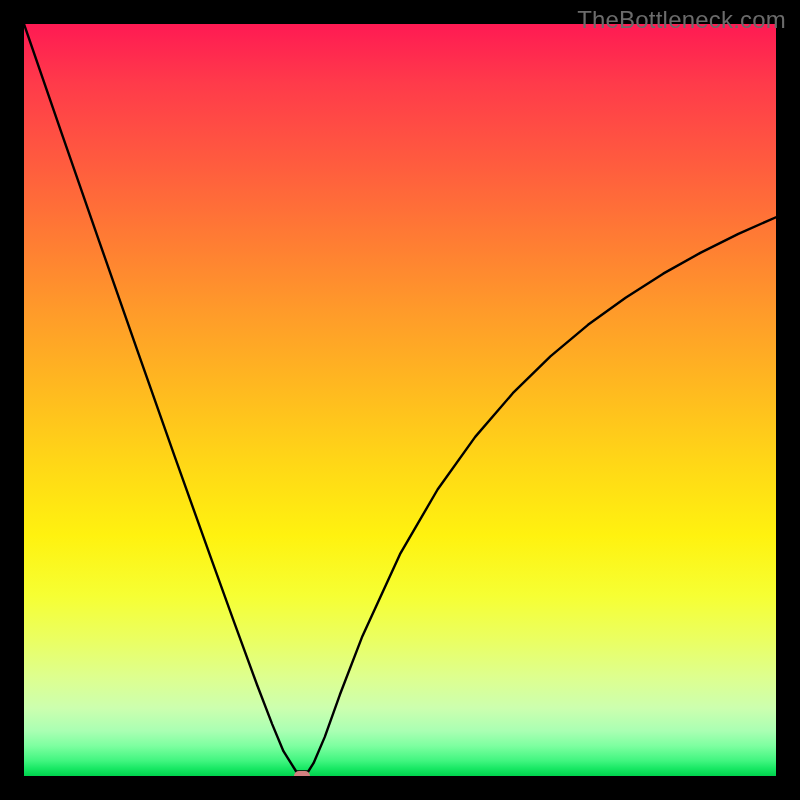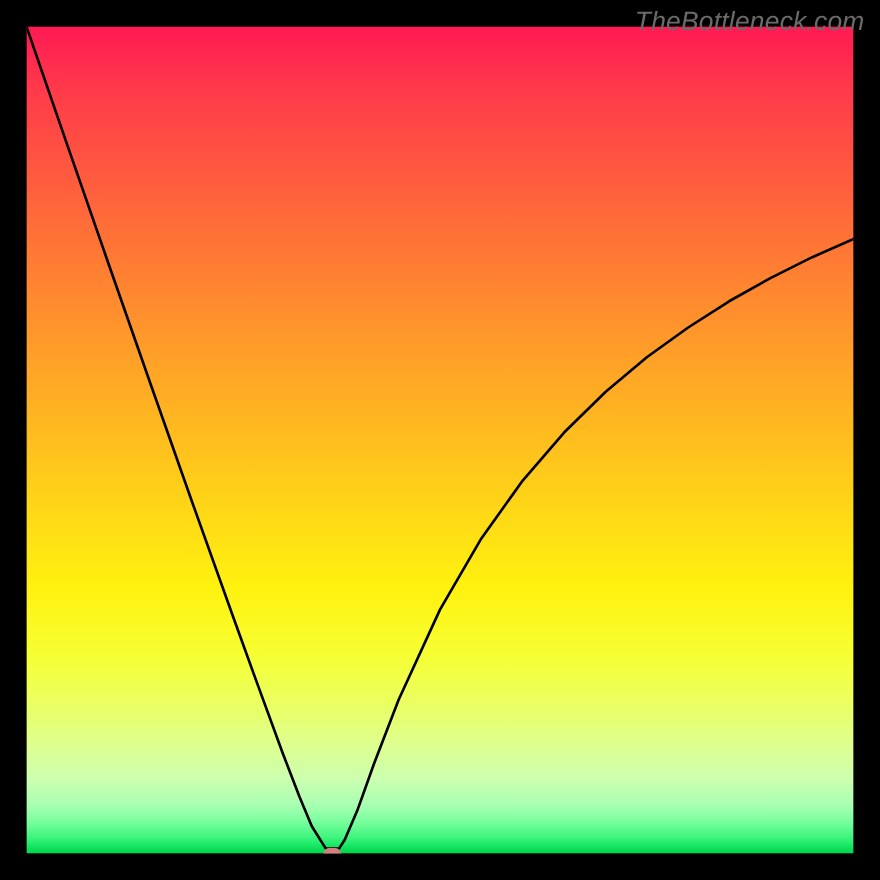--- a/index.html
+++ b/index.html
@@ -9,21 +9,20 @@
     height: 800px;
     overflow: hidden;
     background: #000;
     font-family: Arial, Helvetica, sans-serif;
   }
   .frame {
     position: relative;
     width: 800px;
     height: 800px;
     background: #000;
-    font-style: italic;
   }
   .plot {
     position: absolute;
     left: 24px;
     top: 24px;
     width: 752px;
     height: 752px;
     overflow: hidden;
   }
   .gradient {

